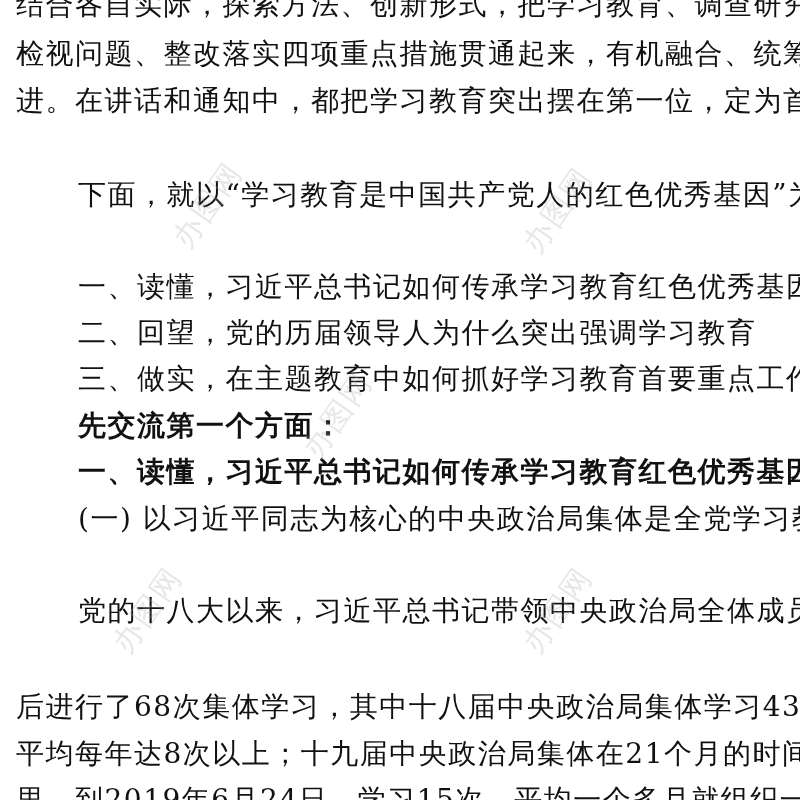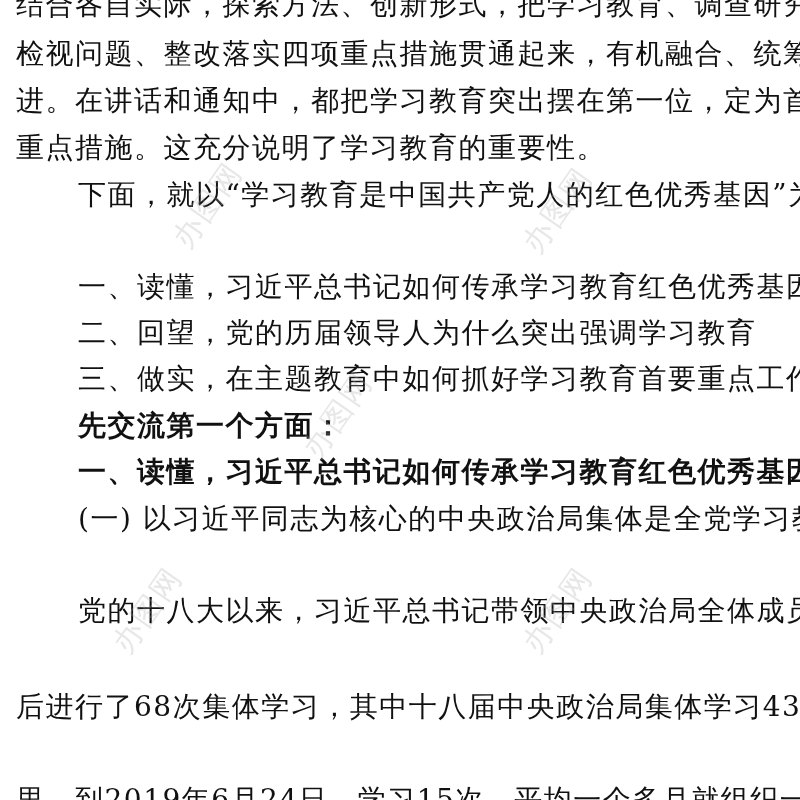--- a/index.html
+++ b/index.html
@@ -14,30 +14,30 @@
         color: rgba(170,170,170,0.28); transform: rotate(-55deg); white-space: nowrap;
         letter-spacing: 2px; pointer-events: none; }
 </style>
 </head>
 <body>
 
 <div class="page">
   <div class="line" style="top:-12px">结合各自实际，探索方法、创新形式，把学习教育、调查研究、</div>
   <div class="line" style="top:37px">检视问题、整改落实四项重点措施贯通起来，有机融合、统筹推</div>
   <div class="line" style="top:84px">进。在讲话和通知中，都把学习教育突出摆在第一位，定为首要</div>
-  <div class="line" style="top:131px">重点措施。这充分说明了学习教育的重要性。</div>
   <div class="line indent" style="top:178px">下面，就以“学习教育是中国共产党人的红色优秀基因”为题，</div>
   <div class="line indent" style="top:270px">一、读懂，习近平总书记如何传承学习教育红色优秀基因</div>
   <div class="line indent" style="top:316px">二、回望，党的历届领导人为什么突出强调学习教育</div>
   <div class="line indent" style="top:362px">三、做实，在主题教育中如何抓好学习教育首要重点工作</div>
   <div class="line indent bold" style="top:409px">先交流第一个方面：</div>
   <div class="line indent bold" style="top:455px">一、读懂，习近平总书记如何传承学习教育红色优秀基因</div>
   <div class="line indent" style="top:502px">(一) 以习近平同志为核心的中央政治局集体是全党学习教</div>
   <div class="line indent" style="top:594px">党的十八大以来，习近平总书记带领中央政治局全体成员先</div>
   <div class="line" style="top:690px">后进行了68次集体学习，其中十八届中央政治局集体学习43次，</div>
+  <div class="line" style="top:737px">平均每年达8次以上；十九届中央政治局集体在21个月的时间</div>
   <div class="line" style="top:783px">里，到2019年6月24日，学习15次，平均一个多月就组织一次</div>
 
   <div class="wm" style="left:510px;top:190px">办图网</div>
   <div class="wm" style="left:160px;top:185px">办图网</div>
   <div class="wm" style="left:290px;top:395px">办图网</div>
   <div class="wm" style="left:100px;top:590px">办图网</div>
   <div class="wm" style="left:510px;top:590px">办图网</div>
 </div>
 
 </body></html>

